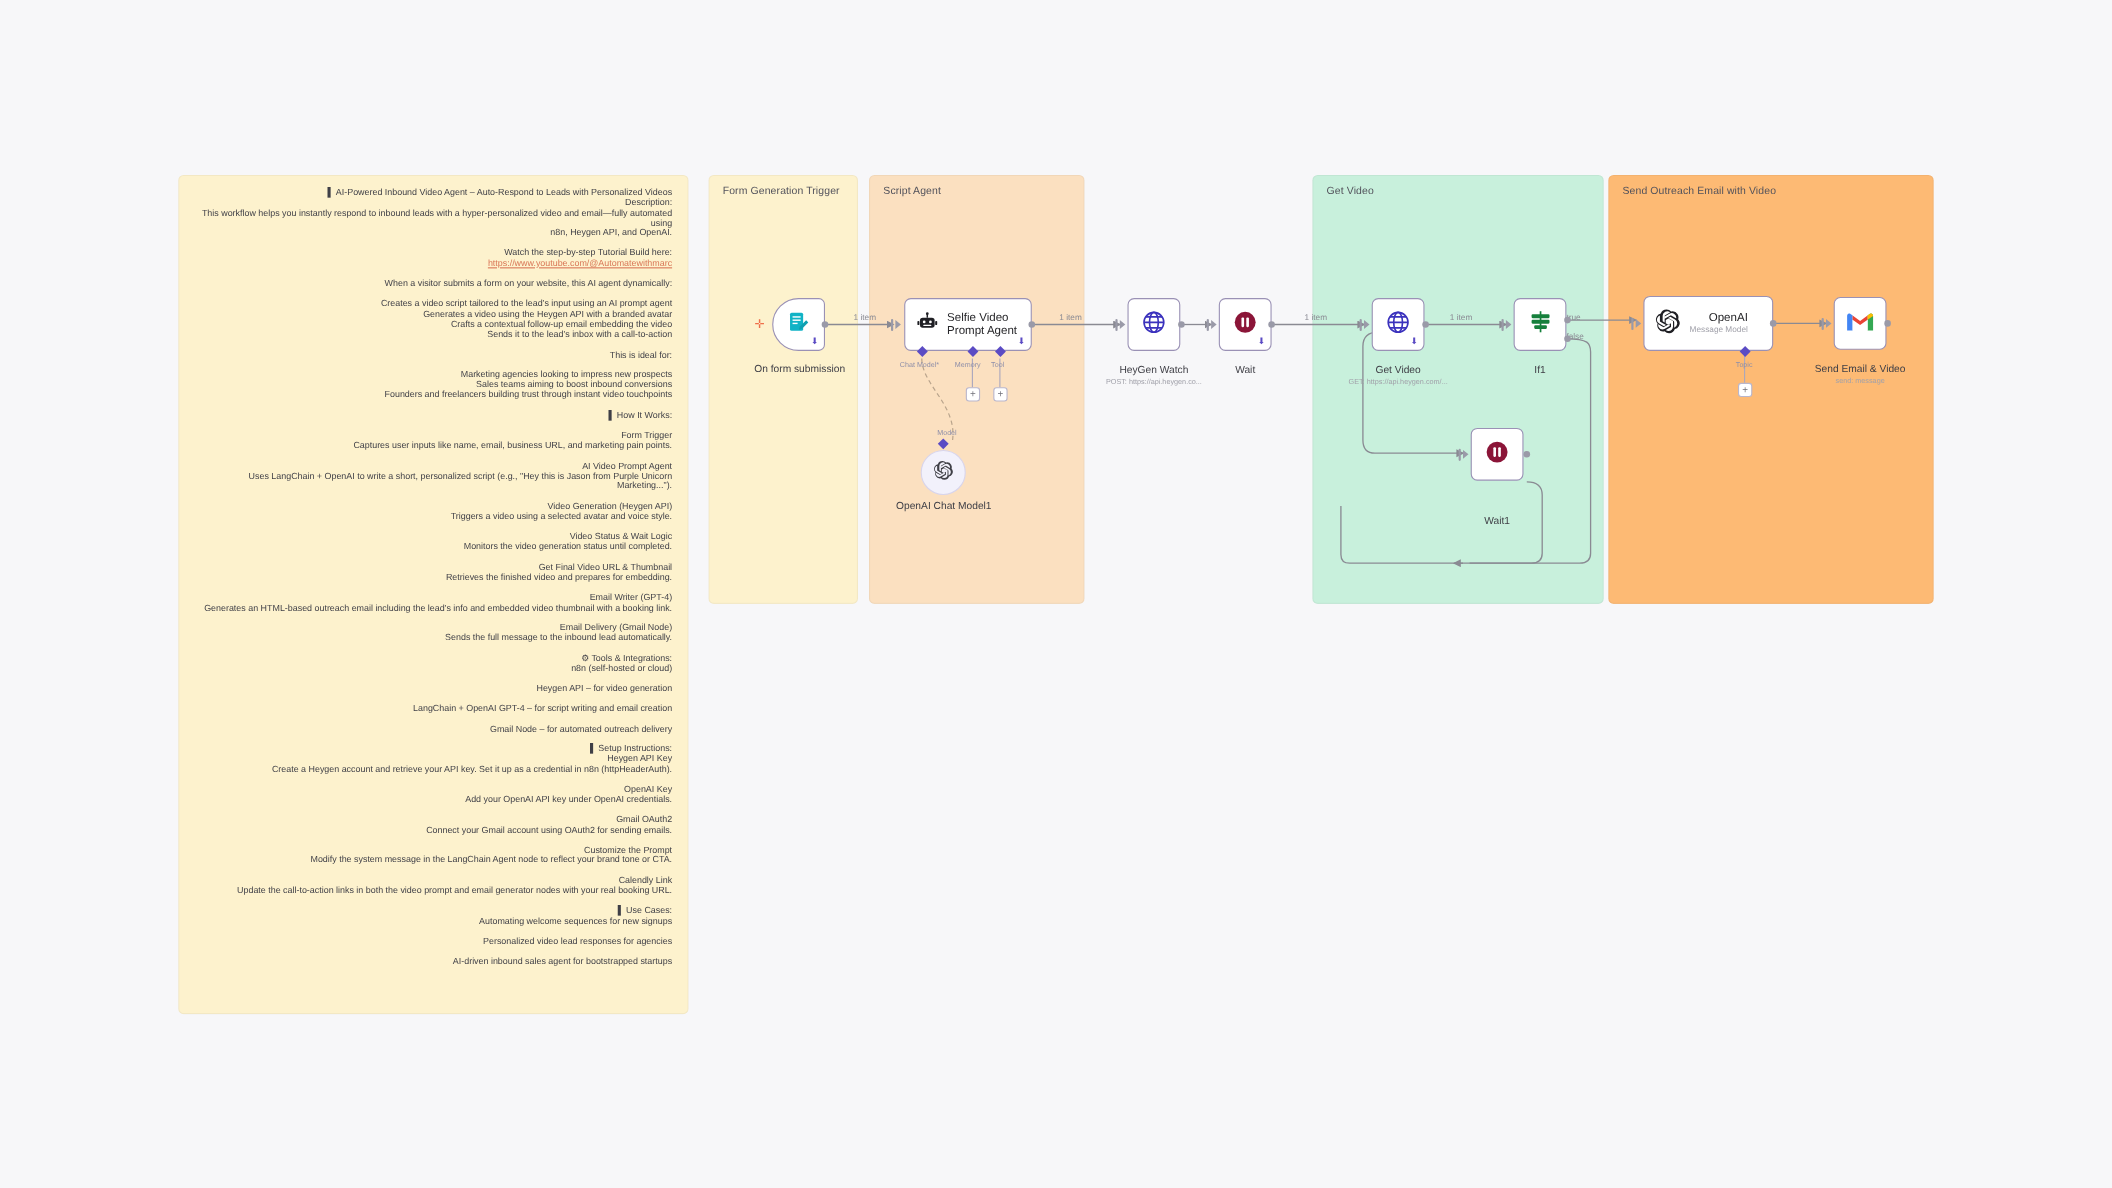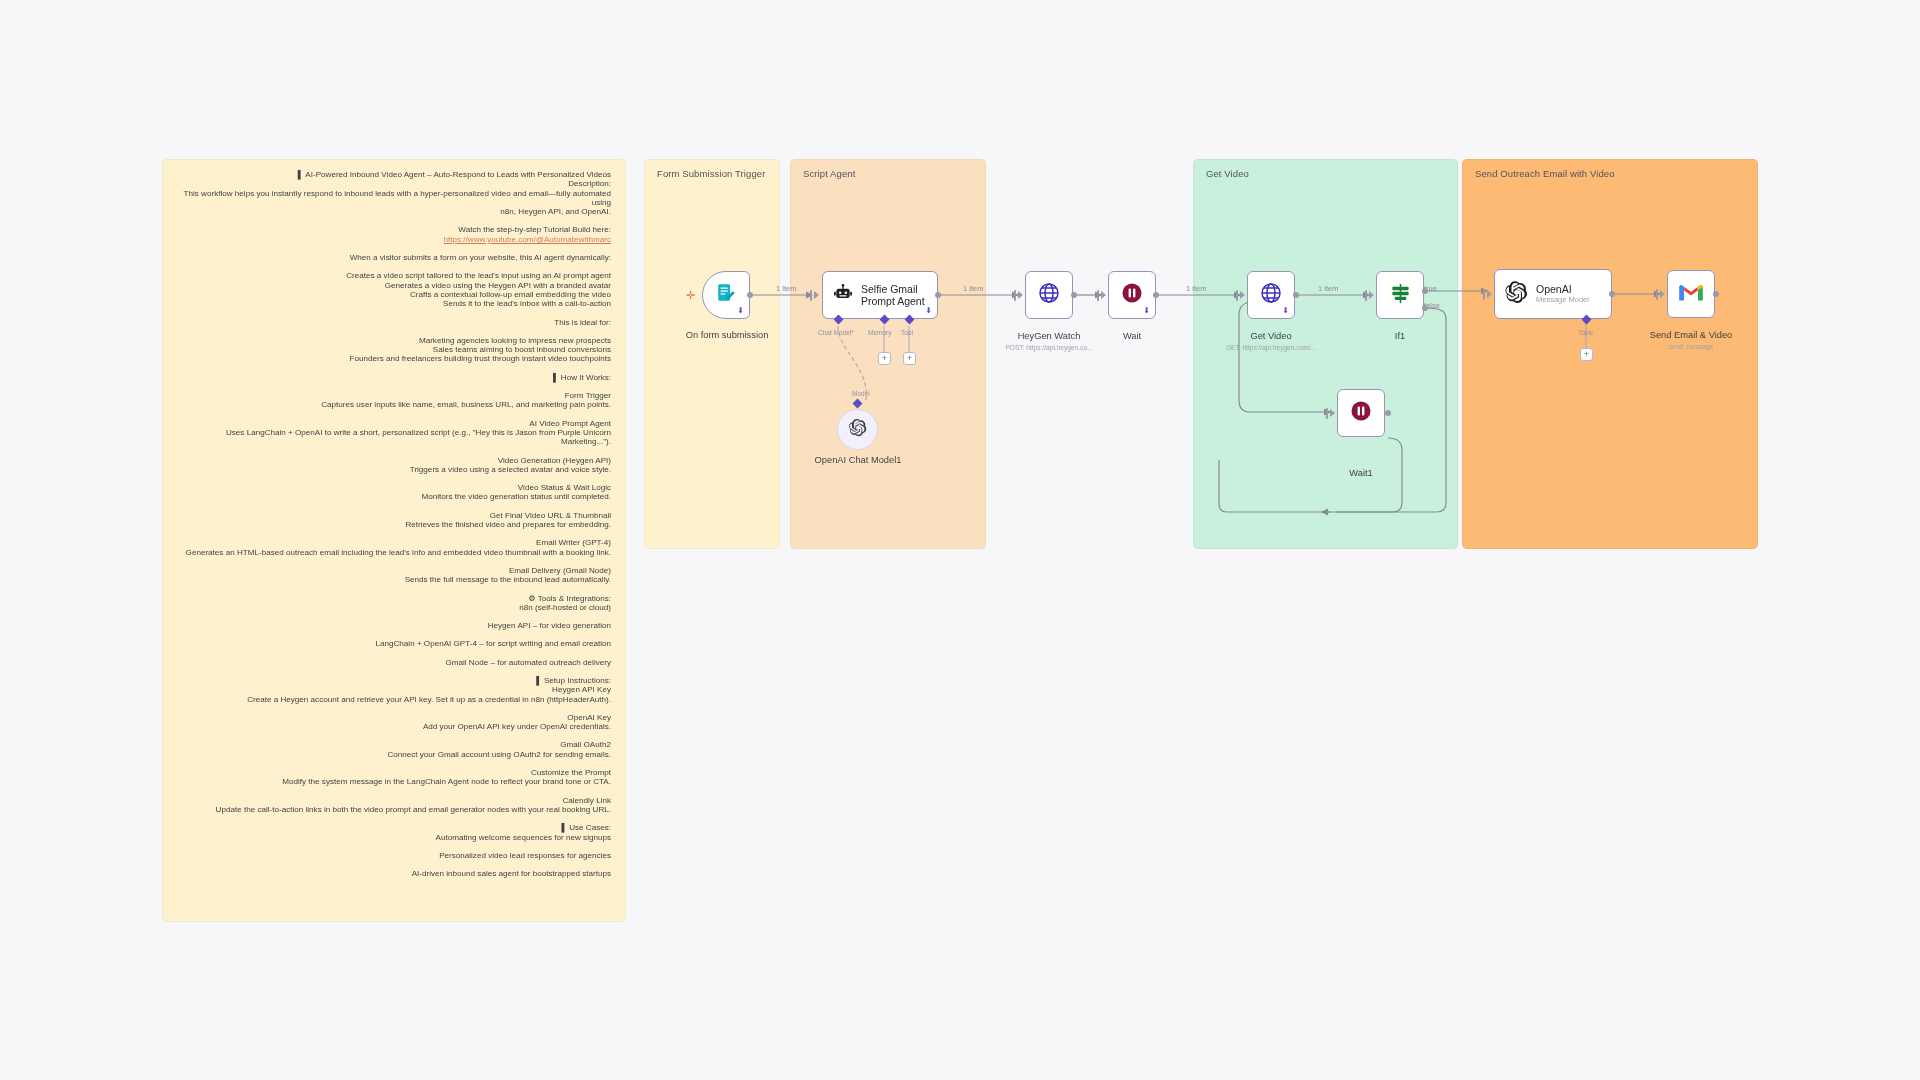--- a/index.html
+++ b/index.html
@@ -198,21 +198,21 @@
 
   
   .ic { display:block; }
 </style>
 </head>
 <body>
 
 <div id="canvas">
 
   <div class="sticky" id="note-form">
-    <div class="sticky-title">Form Submission Trigger</div>
+    <div class="sticky-title">Form Generation Trigger</div>
   </div>
   <div class="sticky" id="note-script">
     <div class="sticky-title">Script Agent</div>
   </div>
   <div class="sticky" id="note-video">
     <div class="sticky-title">Get Video</div>
   </div>
   <div class="sticky" id="note-email">
     <div class="sticky-title">Send Outreach Email with Video</div>
   </div>
@@ -295,21 +295,21 @@
         <rect x="11.2" y="3" width="1.6" height="4" fill="#1f1f24"></rect>
         <circle cx="12" cy="2.6" r="1.5" fill="#1f1f24"></circle>
         <rect x="1.2" y="10.5" width="2.2" height="4.5" rx="1" fill="#1f1f24"></rect>
         <rect x="20.6" y="10.5" width="2.2" height="4.5" rx="1" fill="#1f1f24"></rect>
         <circle cx="8.6" cy="11.6" r="1.5" fill="#ffffff"></circle>
         <circle cx="15.4" cy="11.6" r="1.5" fill="#ffffff"></circle>
         <rect x="7.6" y="14.6" width="8.8" height="1.5" rx="0.7" fill="#ffffff"></rect>
       </svg>
     </span>
     <span class="node-title">
-      <span>Selfie Gmail</span><br>
+      <span>Selfie Video</span><br>
       <span>Prompt Agent</span>
     </span>
     <span class="pin">⬇</span>
   </div>
   <div class="port-dot" style="left:935px; top:292px;"></div>
 
   <div class="port-diamond" style="left:835px; top:316px;"></div>
   <div class="port-diamond" style="left:881px; top:316px;"></div>
   <div class="port-diamond" style="left:906px; top:316px;"></div>
   <div class="port-label" style="left:818px; top:329px;">Chat Model*</div>
@@ -404,21 +404,21 @@
         <rect x="8.6" y="7.6" width="2.4" height="8.8" rx="1" fill="#ffffff"></rect>
         <rect x="13" y="7.6" width="2.4" height="8.8" rx="1" fill="#ffffff"></rect>
       </svg>
     </span>
   </div>
   <div class="port-dot" style="left:1385px; top:410px;"></div>
   <div class="node-caption" style="left:1361px; top:468px;">Wait1</div>
 
   <div class="port-bar" style="left:1483px; top:289px;"></div>
   <div class="port-in" style="left:1487px; top:290px;"></div>
-  <div class="node wide" style="left:1494px; top:269px; width:118px; height:50px;">
+  <div class="node wide" style="left:1494px; top:269px; width:118px; height:50px;text-align:right;">
     <span class="ic">
       <svg width="24" height="24" viewBox="0 0 24 24">
         <path fill="#1f1f24" d="M21.6 10.2a5.4 5.4 0 0 0-.5-4.5 5.5 5.5 0 0 0-5.9-2.6A5.4 5.4 0 0 0 11 1.3a5.5 5.5 0 0 0-5.2 3.8 5.4 5.4 0 0 0-3.6 2.6 5.5 5.5 0 0 0 .7 6.4 5.4 5.4 0 0 0 .5 4.5 5.5 5.5 0 0 0 5.9 2.6 5.4 5.4 0 0 0 4.1 1.8 5.5 5.5 0 0 0 5.2-3.8 5.4 5.4 0 0 0 3.6-2.6 5.5 5.5 0 0 0-.6-6.4zM12.9 21a4.1 4.1 0 0 1-2.6-.9l.1-.1 4.3-2.5a.7.7 0 0 0 .4-.6v-6.1l1.8 1.1v5a4.1 4.1 0 0 1-4 4.1zM4 17.5a4.1 4.1 0 0 1-.5-2.8l.1.1 4.3 2.5a.7.7 0 0 0 .7 0l5.3-3v2.1l-4.4 2.5a4.1 4.1 0 0 1-5.5-1.4zM2.9 8.6a4.1 4.1 0 0 1 2.1-1.8v5.1a.7.7 0 0 0 .3.6l5.2 3-1.8 1-4.3-2.5a4.1 4.1 0 0 1-1.5-5.4zm15 3.5L12.6 9l1.8-1 4.3 2.5a4.1 4.1 0 0 1-.7 7.4v-5.1a.7.7 0 0 0-.4-.6zm1.8-2.7l-.1-.1-4.3-2.5a.7.7 0 0 0-.7 0l-5.3 3V7.7l4.4-2.5a4.1 4.1 0 0 1 6.1 4.2zM9.3 13.1l-1.8-1v-5a4.1 4.1 0 0 1 6.7-3.2l-.1.1-4.3 2.5a.7.7 0 0 0-.4.6zm1-2.1L12.7 9.6l2.4 1.4v2.8l-2.4 1.4-2.4-1.4z"></path>
       </svg>
     </span>
     <span class="node-title">
       <span>OpenAI</span>
       <span class="sub">Message Model</span>
     </span>
   </div>

